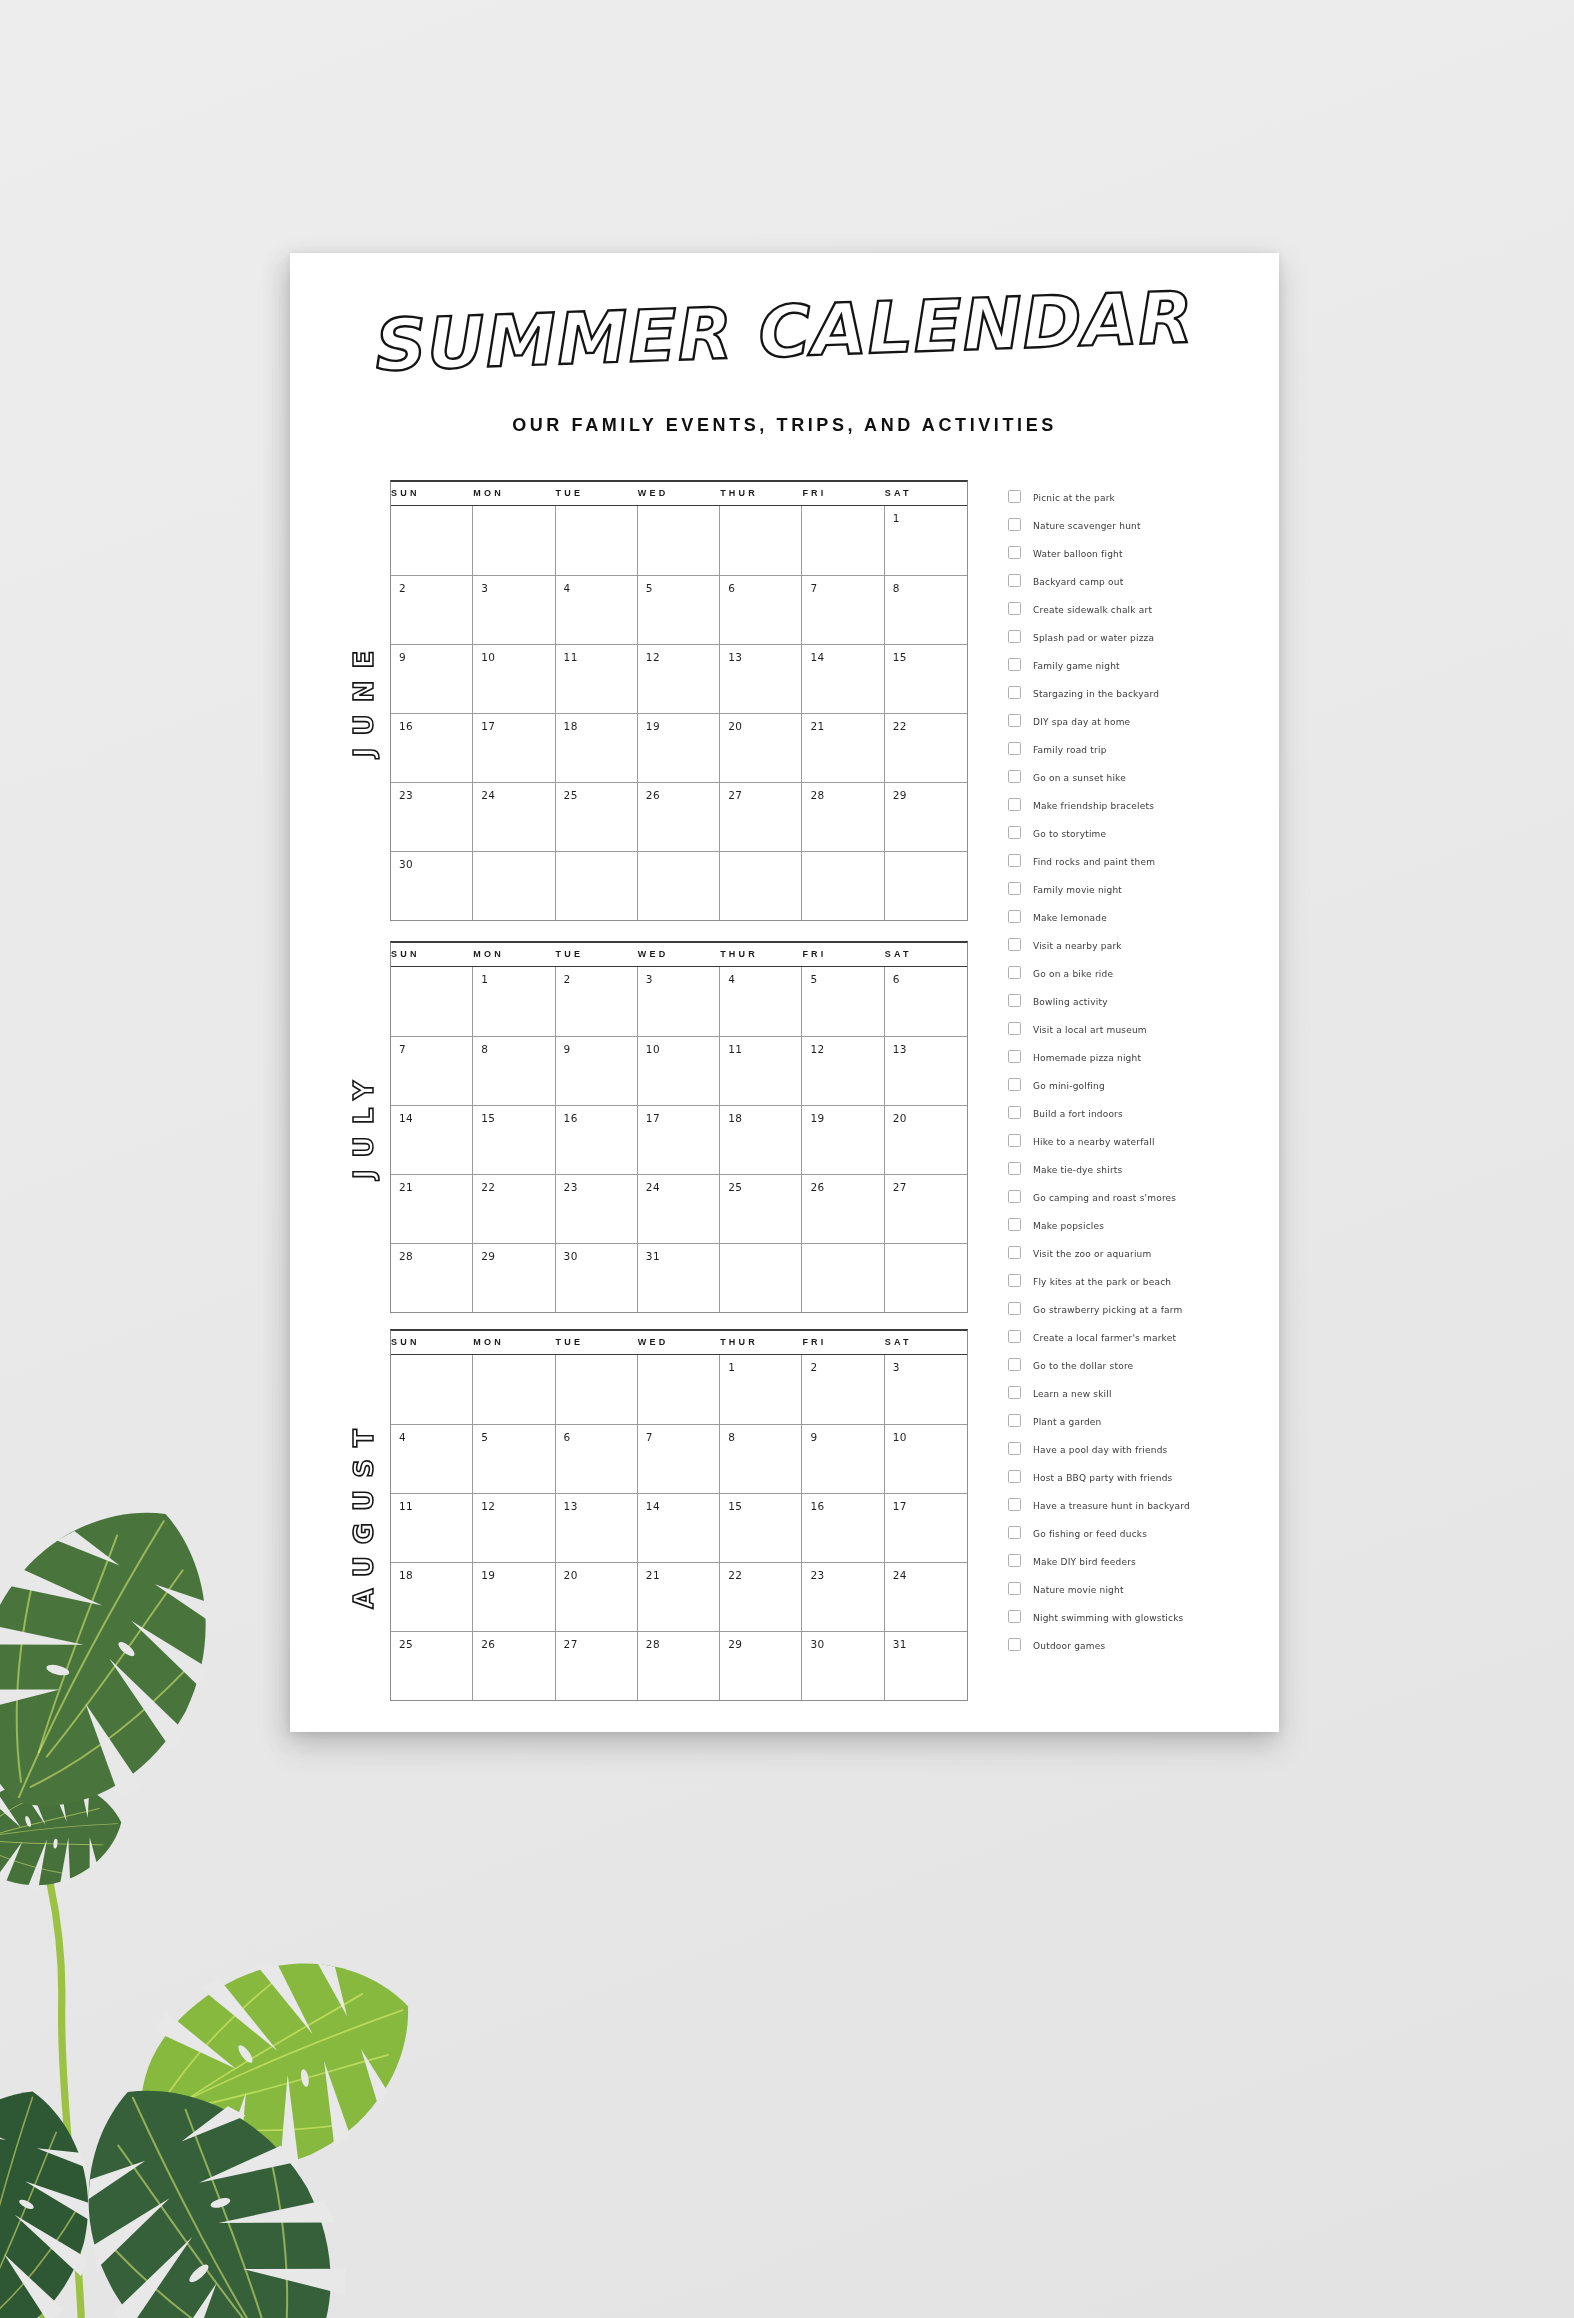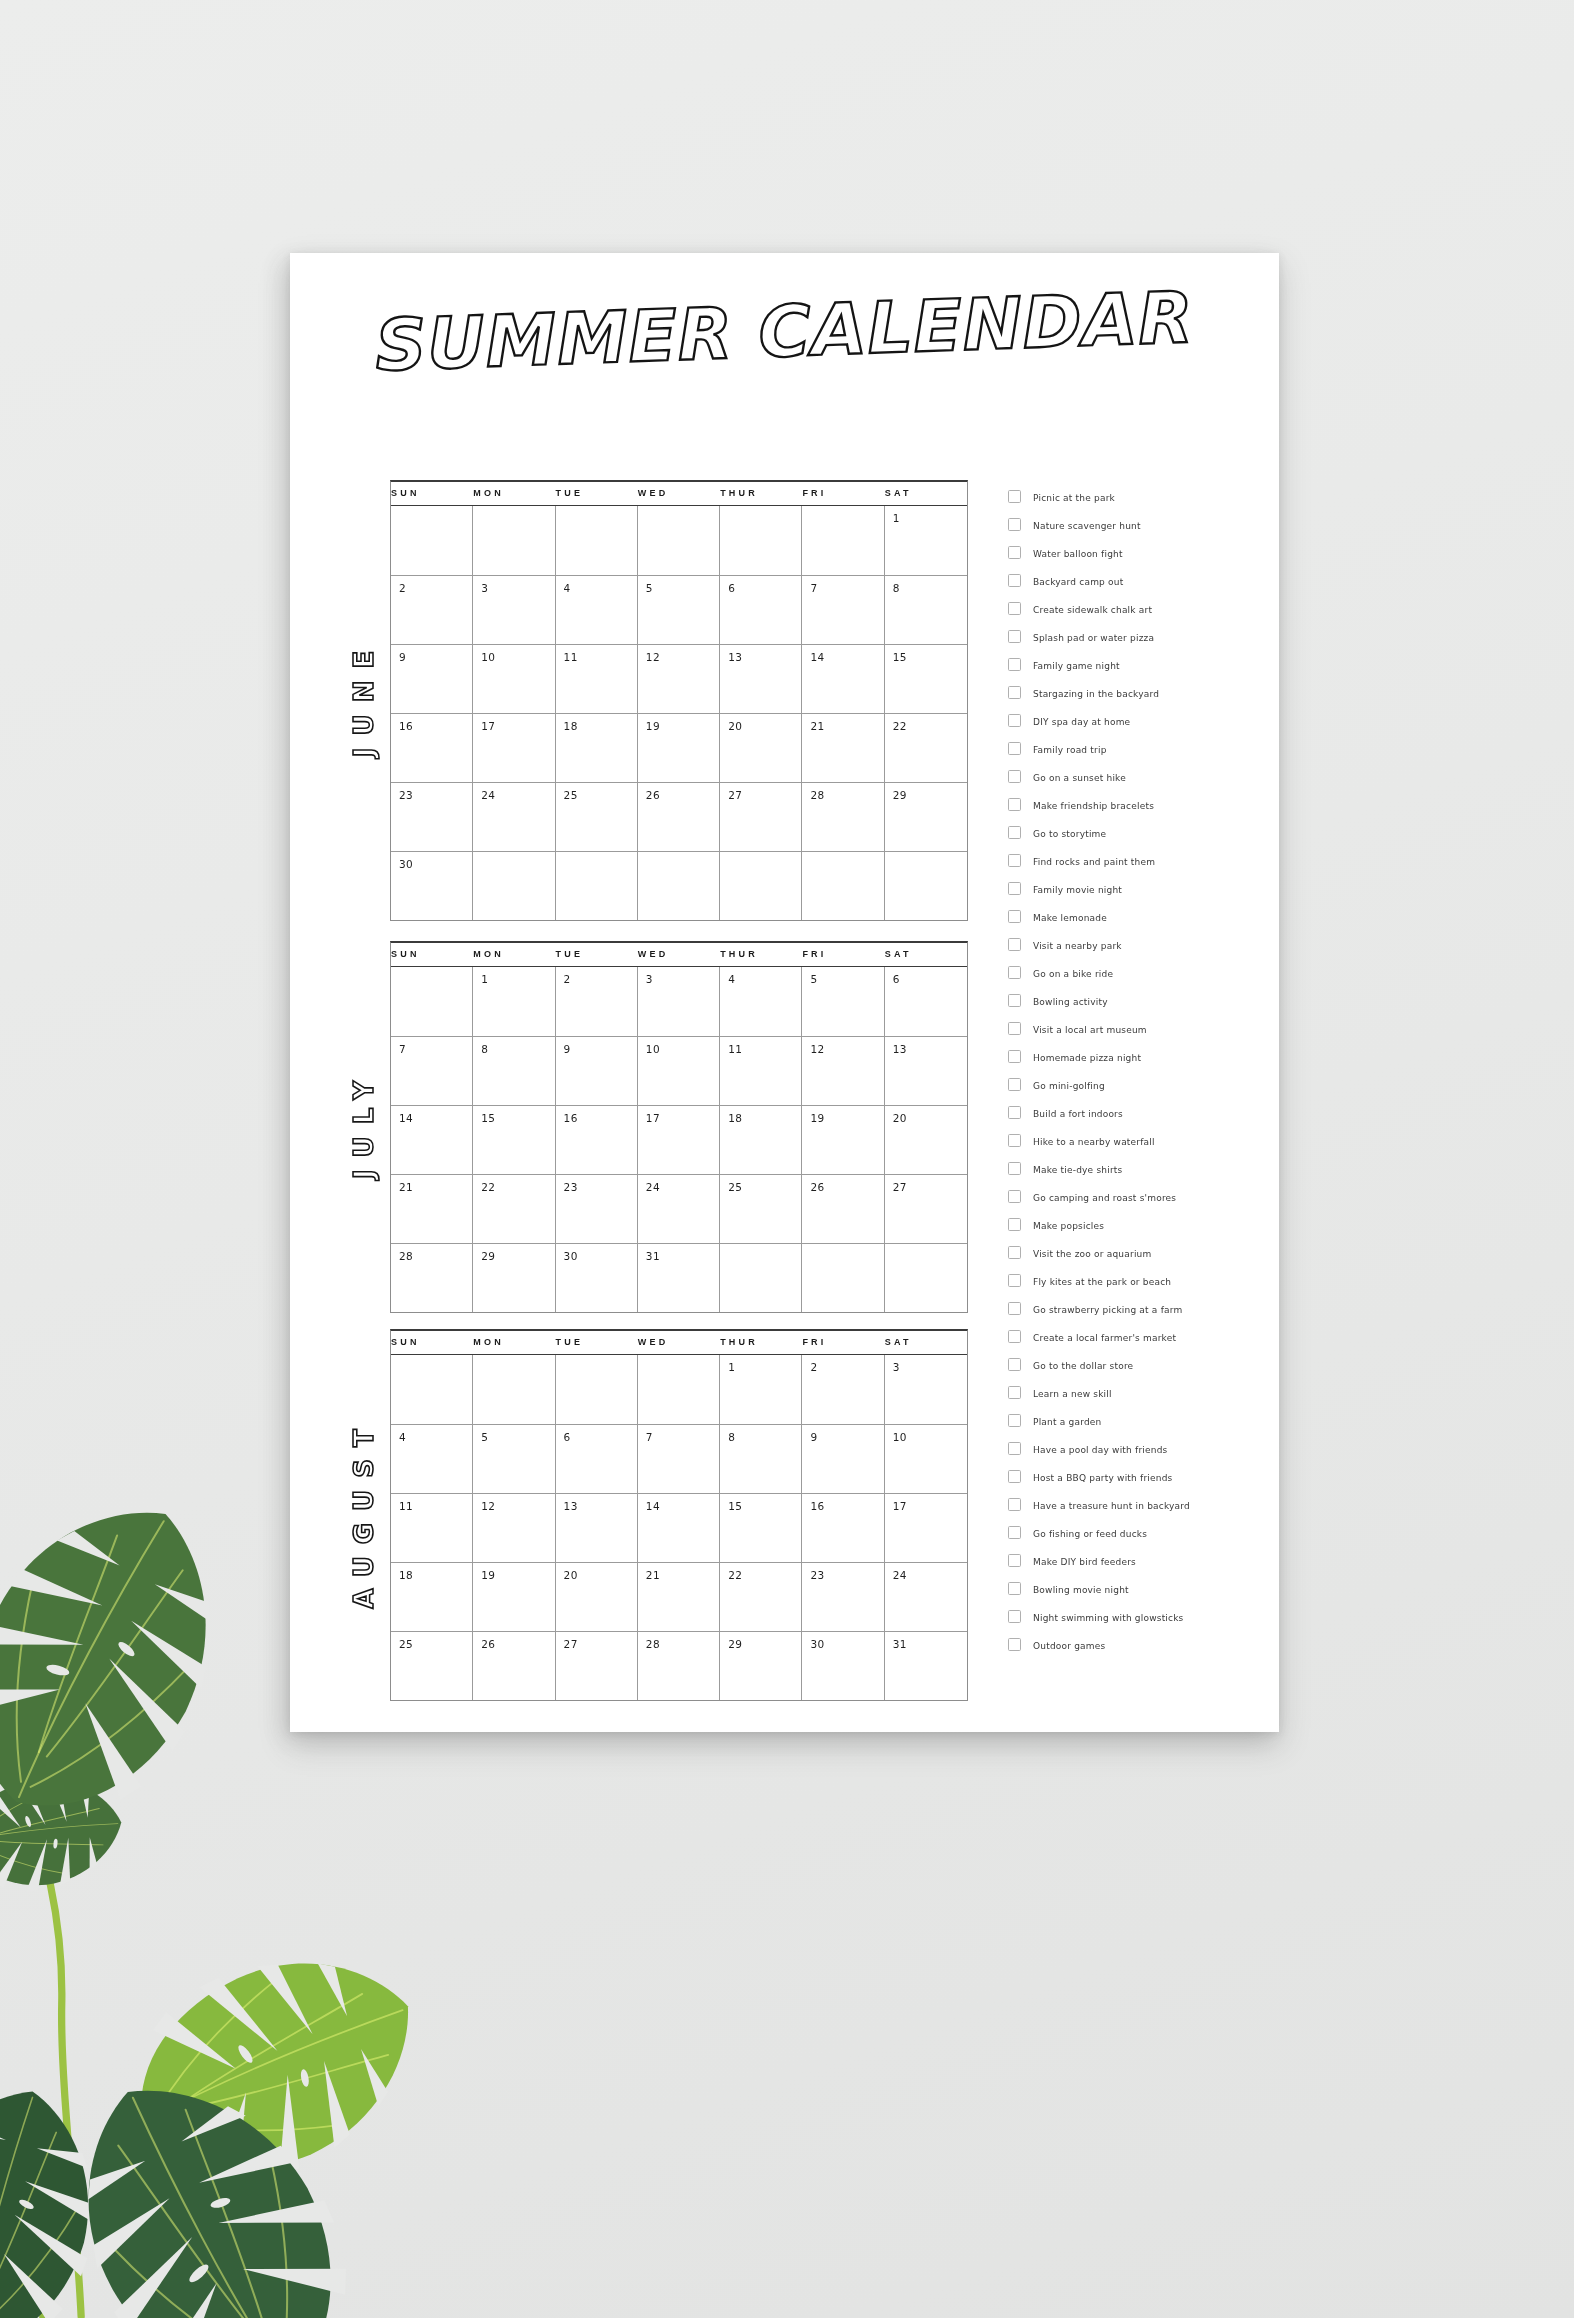--- a/index.html
+++ b/index.html
@@ -111,20 +111,21 @@
 
     <use href="#mleaf" transform="translate(-46,498) rotate(-6) scale(0.55)" style="color:#46713b"></use>
     <use href="#mleaf" transform="translate(20,450) rotate(-62) scale(1.12)" style="color:#49753c"></use>
     <use href="#mleaf" transform="translate(-40,1120) rotate(-75) scale(0.9)" style="color:#2e5733"></use>
     <use href="#mleaf" transform="translate(176,846) rotate(-23)" style="color:#87b93e"></use>
     <use href="#mleaf" transform="translate(355,1170) rotate(-118) scale(1.15)" style="color:#35603a"></use>
   </svg>
 
   <div class="poster">
     <div class="title">SUMMER CALENDAR</div>
+    <div class="subtitle">OUR FAMILY EVENTS, TRIPS, AND ACTIVITIES</div>
 
     <div id="months-root">
         <div class="month">
           <div class="month-label-wrap" style="left: 74px; top: 445px;">
             <span class="month-label">JUNE</span>
           </div>
           <div class="cal" style="top: 227px;">
             <div class="cal-head-row">
               <div class="cal-head">SUN</div>
               <div class="cal-head">MON</div>
@@ -664,21 +665,21 @@
         <div class="chk-row">
           <span class="chk-box"></span>
           <span class="chk-label">Go fishing or feed ducks</span>
         </div>
         <div class="chk-row">
           <span class="chk-box"></span>
           <span class="chk-label">Make DIY bird feeders</span>
         </div>
         <div class="chk-row">
           <span class="chk-box"></span>
-          <span class="chk-label">Bowling movie night</span>
+          <span class="chk-label">Nature movie night</span>
         </div>
         <div class="chk-row">
           <span class="chk-box"></span>
           <span class="chk-label">Night swimming with glowsticks</span>
         </div>
         <div class="chk-row">
           <span class="chk-box"></span>
           <span class="chk-label">Outdoor games</span>
         </div>
       </div>

